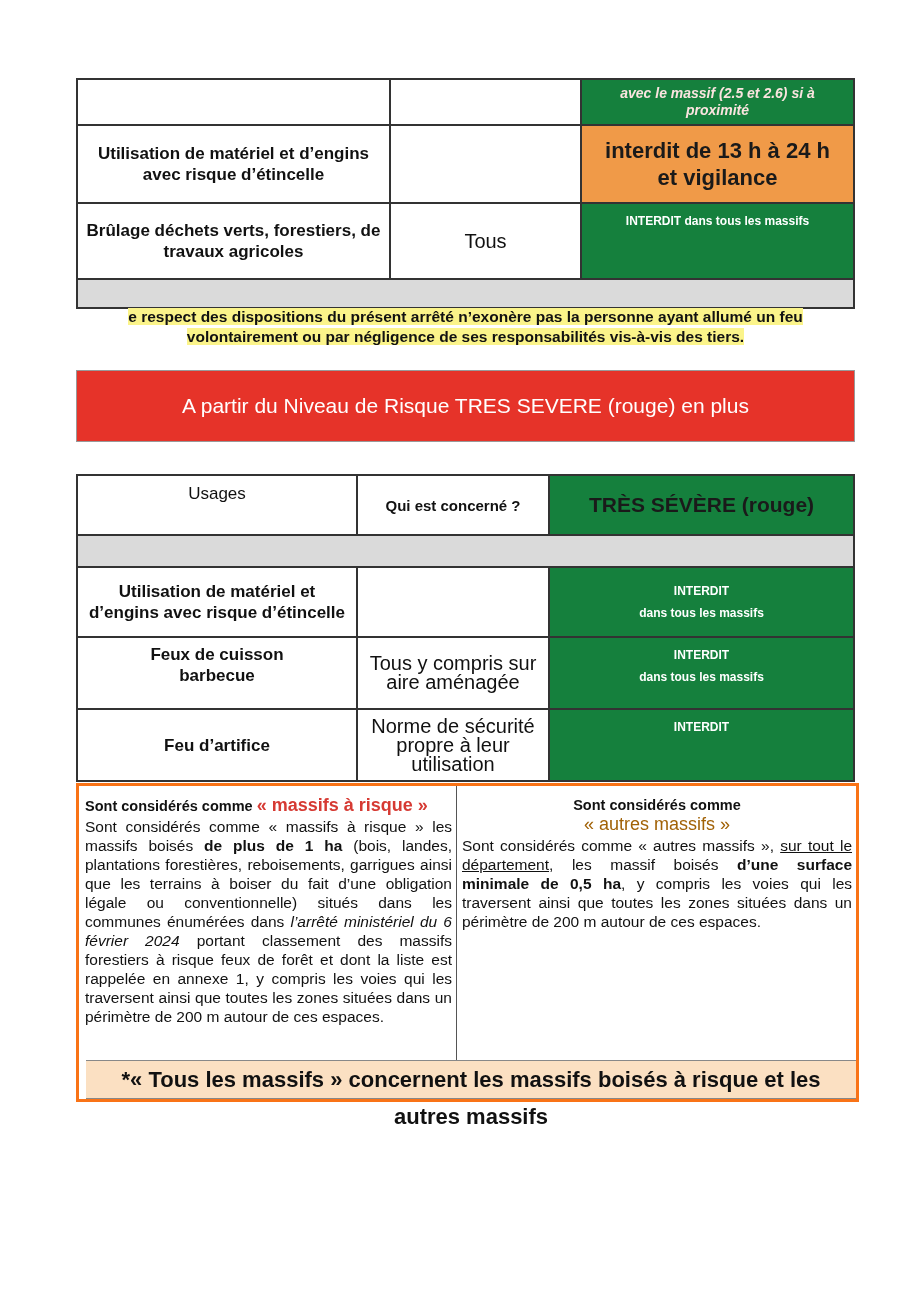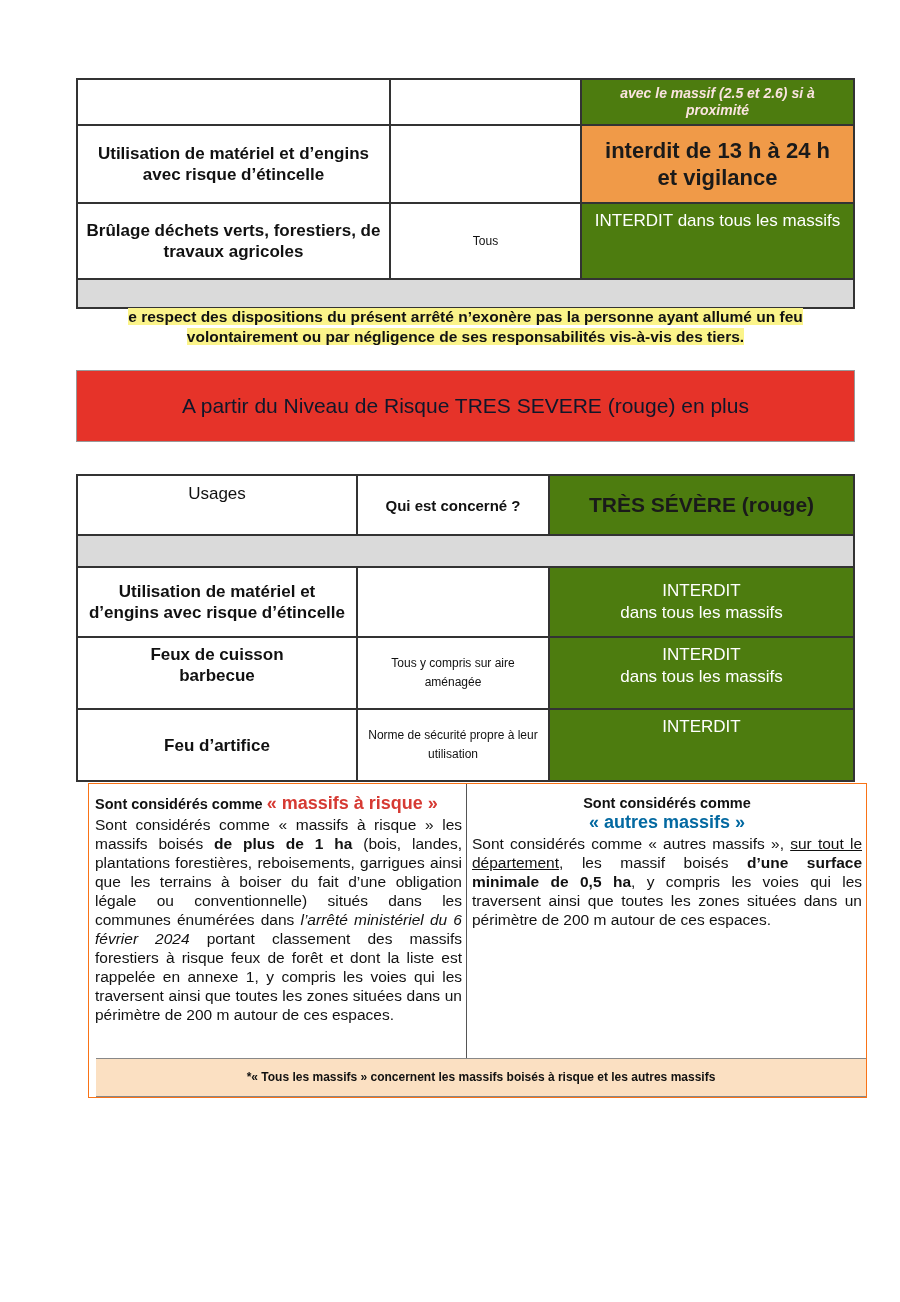--- a/index.html
+++ b/index.html
@@ -1,57 +1,57 @@
 <!DOCTYPE html>
 <html><head>
 <meta charset="utf-8">
 <style>
   html, body { margin: 0; padding: 0; background: #ffffff; }
   body { width: 900px; height: 1302px; position: relative; overflow: hidden; font-family: "Liberation Sans", sans-serif; color: #111; }
   .table1 { position: absolute; left: 76px; top: 78px; width: 779px; border-collapse: collapse; }
   .table1 td { border: 2px solid #333; padding: 0; text-align: center; vertical-align: middle; }
   .c1 { width: 287px; }
   .c2 { width: 189px; }
-  .red { background: #4d7c0f; color: #fff; }
+  .red { background: #15803d; color: #fff; }
   .orange { background: #f09a48; color: #1a1a1a; }
   .grey { background: #dadada; }
   .t1-r1 td { height: 44px; }
   .t1-r2 td { height: 76px; }
   .t1-r3 td { height: 68px; }
   .t1-r4 td { height: 27px; }
   .small-italic { font-style: italic; font-weight: bold; font-size: 14px; line-height: 17px; color: #fbe4e0; padding: 0 20px; display: block; }
   .usage { font-weight: bold; font-size: 17px; line-height: 21px; }
-  .who { font-size: 12px; line-height: 19px; }
+  .who { font-size: 20px; line-height: 19px; }
   .orange-text { font-weight: bold; font-size: 22px; line-height: 27px; }
   .top-aligned { vertical-align: top !important; padding-top: 6px !important; }
-  .red-bold { font-weight: normal; font-size: 17px; line-height: 22px; }
+  .red-bold { font-weight: bold; font-size: 12px; line-height: 22px; }
   .note { position: absolute; left: 76px; top: 307px; width: 779px; text-align: center; font-weight: bold; font-size: 15.5px; line-height: 20px; }
   .note span { background: #fbf48a; }
-  .banner { position: absolute; left: 76px; top: 370px; width: 777px; height: 70px; background: #e63329; border: 1px solid #999; color: #0f172a; font-size: 21px; display: flex; align-items: center; justify-content: center; }
+  .banner { position: absolute; left: 76px; top: 370px; width: 777px; height: 70px; background: #e63329; border: 1px solid #999; color: #ffffff; font-size: 21px; display: flex; align-items: center; justify-content: center; }
   .table2 { position: absolute; left: 76px; top: 474px; width: 779px; border-collapse: collapse; }
   .table2 td { border: 2px solid #333; padding: 0; text-align: center; vertical-align: middle; }
   .t2-c1 { width: 278px; }
   .t2-c2 { width: 190px; }
   .t2-r1 td { height: 50px; }
   .t2-r2 td { height: 30px; }
   .t2-r3 td { height: 68px; }
   .t2-r4 td { height: 64px; }
   .t2-r5 td { height: 64px; }
   .head-usage { font-weight: normal; font-size: 17px; vertical-align: top !important; padding-top: 8px !important; }
   .head-who { font-weight: bold; font-size: 15px; }
   .head-level { font-weight: bold; font-size: 21px; color: #1a1a1a; }
-  .box { position: absolute; left: 88px; top: 783px; width: 777px; border: 1px solid #f97316; }
+  .box { position: absolute; left: 76px; top: 783px; width: 777px; border: 3px solid #f97316; }
   .box-row { display: flex; }
   .box-left { width: 371px; border-right: 1px solid #555; padding: 10px 4px 8px 6px; font-size: 15.5px; line-height: 19px; text-align: justify; box-sizing: border-box; width: 378px; height: 274px; }
   .box-right { flex: 1; padding: 10px 4px 8px 5px; font-size: 15.5px; line-height: 19px; text-align: justify; box-sizing: border-box; }
   .box-title { font-weight: bold; font-size: 14.5px; }
   .red-quote { color: #d63a33; font-weight: bold; font-size: 18px; }
-  .green-quote { color: #0369a1; font-weight: bold; font-size: 18px; }
+  .green-quote { color: #a16207; font-weight: normal; font-size: 18px; }
   .center { text-align: center; }
-  .footnote { background: #fbe0c2; border-top: 1px solid #888; border-bottom: 1px solid #888; text-align: center; font-weight: bold; font-size: 12px; height: 37px; line-height: 37px; margin-left: 7px; }
+  .footnote { background: #fbe0c2; border-top: 1px solid #888; border-bottom: 1px solid #888; text-align: center; font-weight: bold; font-size: 22px; height: 37px; line-height: 37px; margin-left: 7px; }
   .carto { padding: 5px 5px 7px 5px; font-size: 15.5px; line-height: 19px; text-align: justify; }
   .carto .redtxt { color: #d63a33; }
   .carto b { font-weight: bold; }
   u { text-decoration: underline; }
 </style>
 </head>
 <body>
 
 <table class="table1">
   <tbody>

